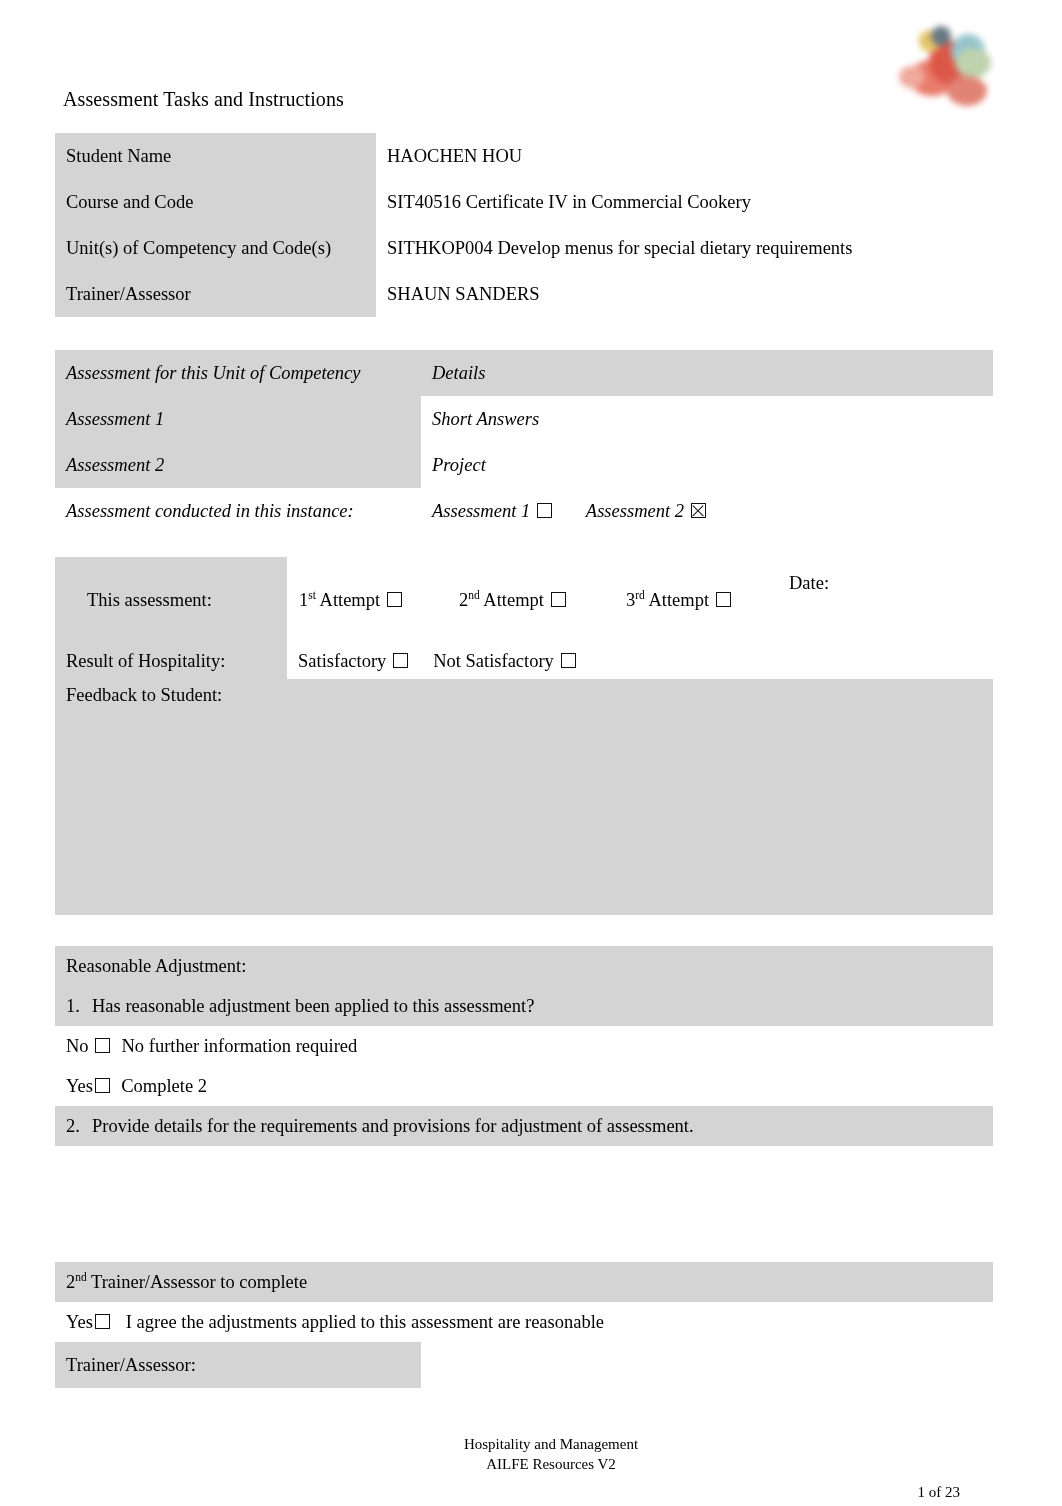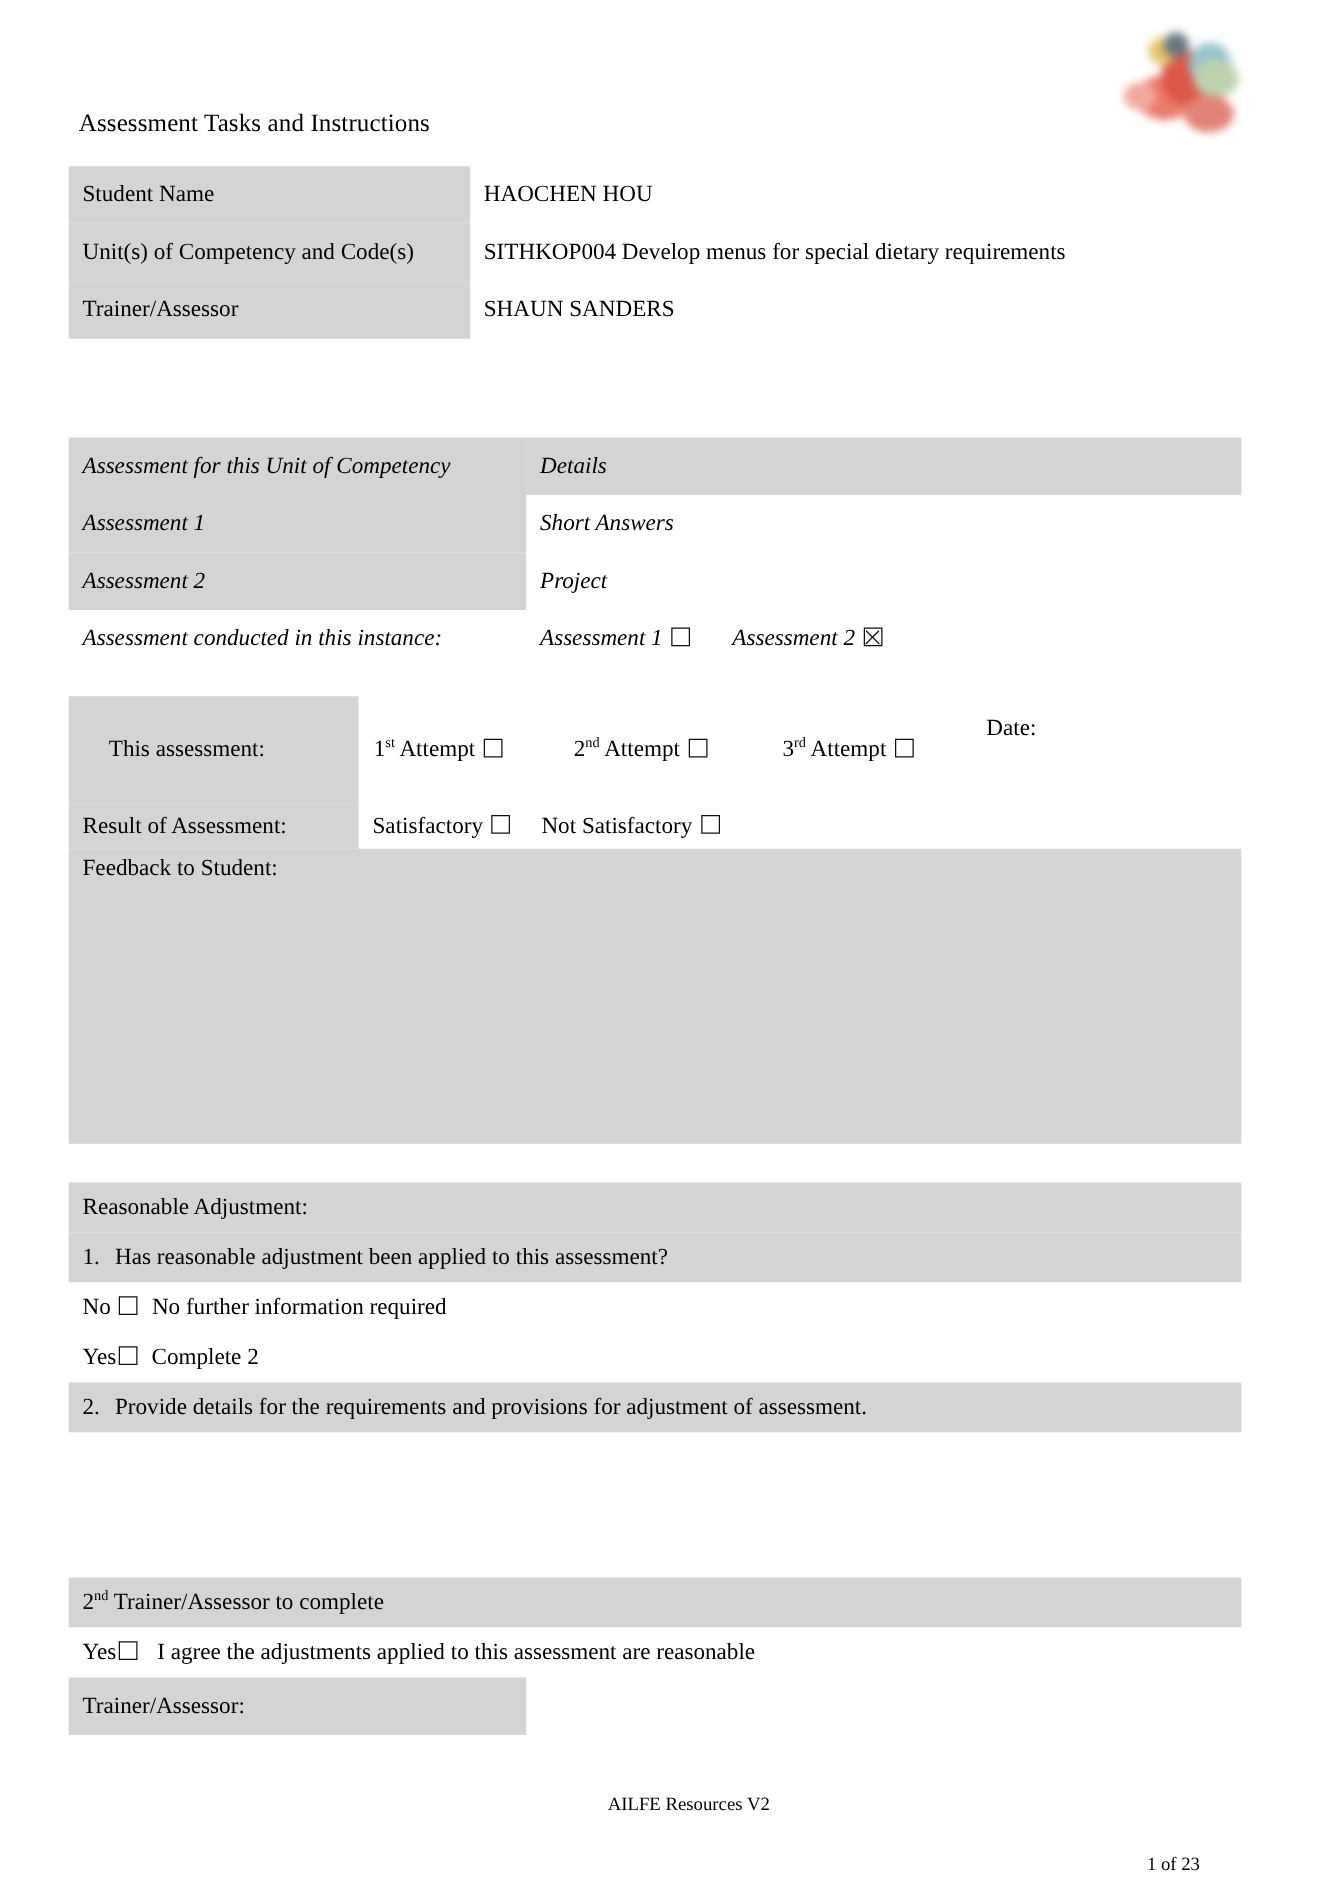--- a/index.html
+++ b/index.html
@@ -173,20 +173,24 @@
 
   <div class="doc-title softblur">Assessment Tasks and Instructions</div>
 
   <table class="tbl softblur" id="table-student">
     <tbody>
         <tr class="cellrow">
       <td class="lbl shade">Student Name</td>
       <td class="white">HAOCHEN HOU</td>
     </tr>
     <tr class="cellrow">
+      <td class="lbl shade">Course and Code</td>
+      <td class="white">SIT40516 Certificate IV in Commercial Cookery</td>
+    </tr>
+    <tr class="cellrow">
       <td class="lbl shade">Unit(s) of Competency and Code(s)</td>
       <td class="white">SITHKOP004 Develop menus for special dietary requirements</td>
     </tr>
     <tr class="cellrow">
       <td class="lbl shade">Trainer/Assessor</td>
       <td class="white">SHAUN SANDERS</td>
     </tr>
   </tbody>
     </table>
 
@@ -240,21 +244,21 @@
         <span class="cb"></span>
       </td>
 
       <td class="white" style="vertical-align:top; padding-top:14px;">
         <span>Date:</span>
         <span></span>
       </td>
     </tr>
 
     <tr>
-      <td class="shade" style="height:36px;">Result of Assessment:</td>
+      <td class="shade" style="height:36px;">Result of Hospitality:</td>
       <td class="white" colspan="2" style="">
         <span>Satisfactory</span>
         <span class="cb"></span>
         &nbsp;&nbsp;&nbsp;
         <span>Not Satisfactory</span>
         <span class="cb"></span>
       </td>
       <td class="white" colspan="2"></td>
     </tr>
 
@@ -319,17 +323,18 @@
             <td class="white" style="padding-left:11px;"></td>
           </tr>
         </tbody>
             </table>
       </td>
     </tr>
   </tbody>
     </table>
 
   <div class="footer softblur">
+    <div class="center">Hospitality and Management</div>
     <div class="center">AILFE Resources V2</div>
     <div class="pageno">1 of 23</div>
   </div>
 
 </div>
 
 </body></html>

